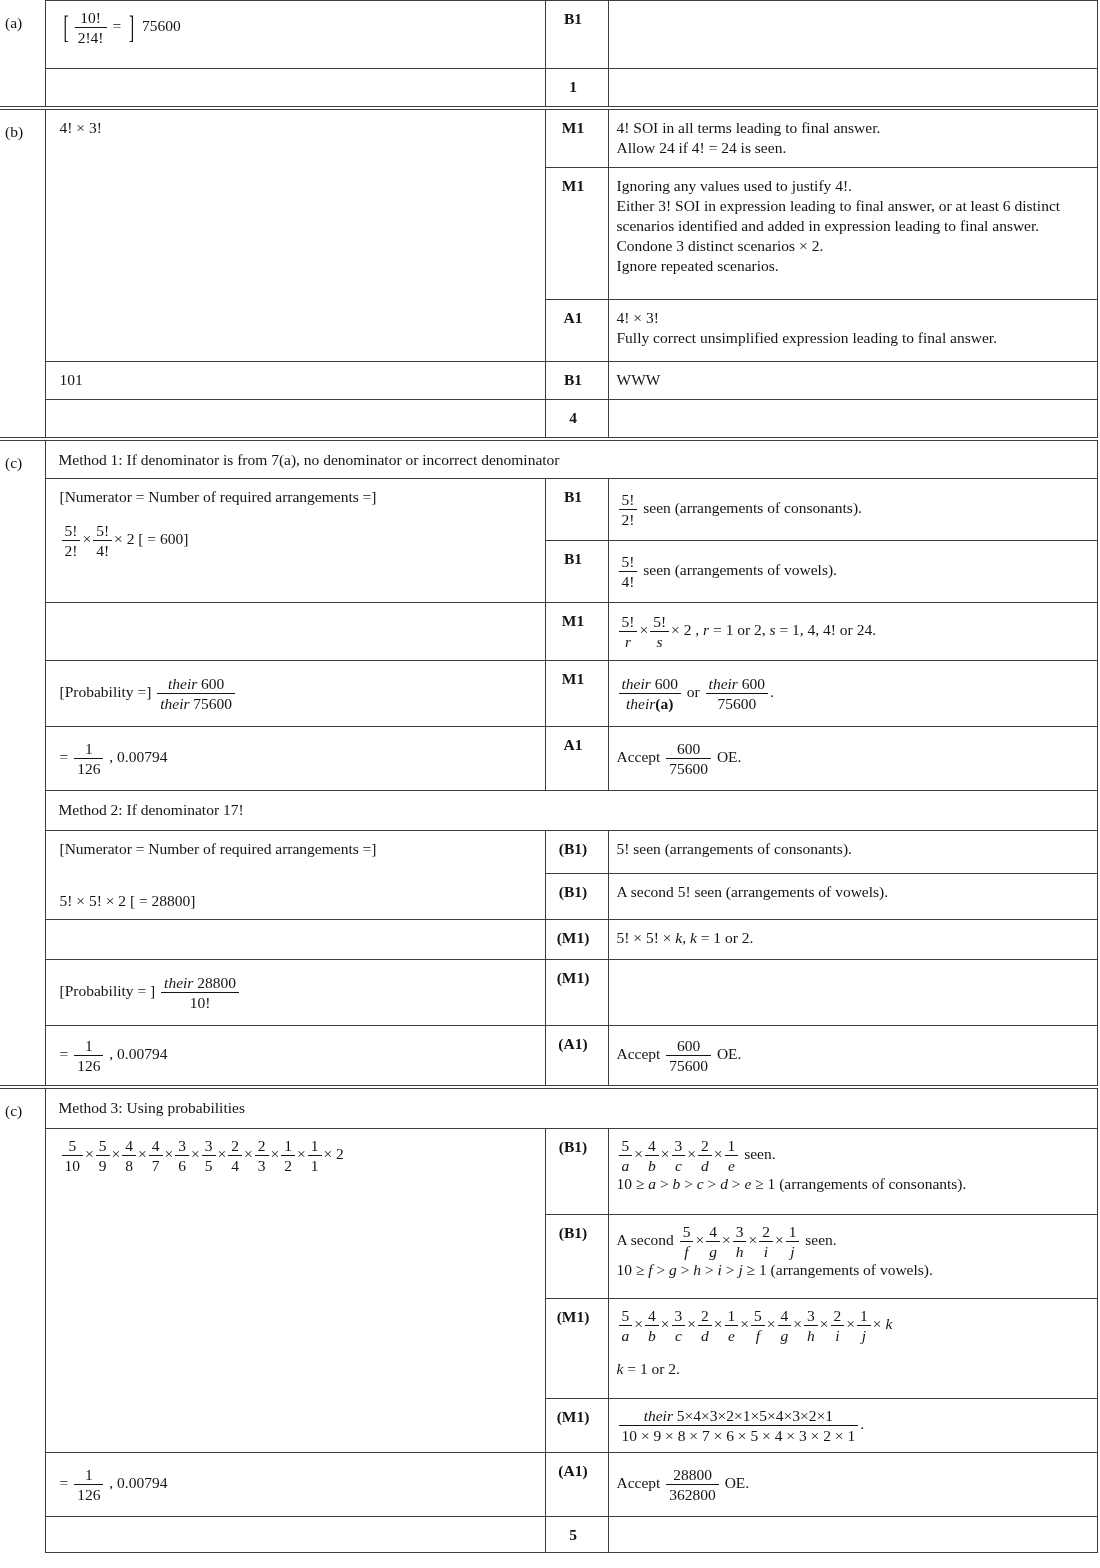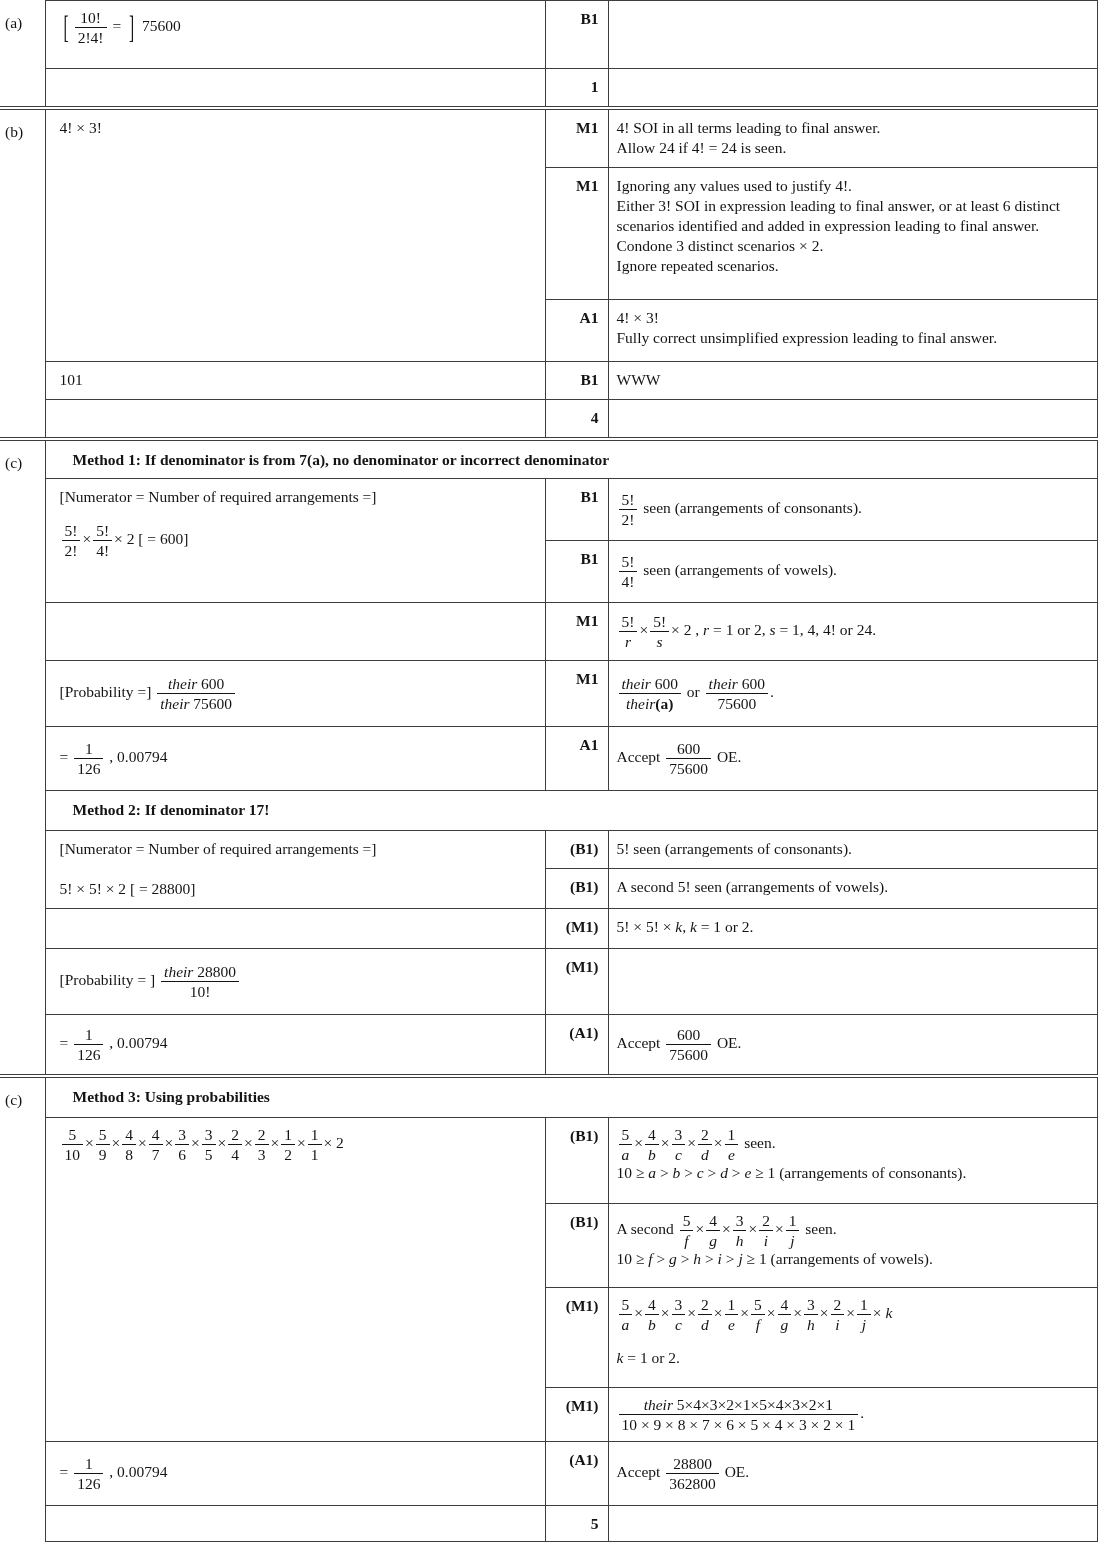--- a/index.html
+++ b/index.html
@@ -5,28 +5,28 @@
   html,body{margin:0;padding:0;background:#ffffff;}
   body{font-family:"Liberation Serif","DejaVu Serif",serif;color:#141414;}
   .sheet{width:1100px;background:#fff;}
   table.ms{border-collapse:collapse;table-layout:fixed;width:1097px;}
   table.ms + table.ms{margin-top:2px;}
   td{border:1px solid #3d3d3d;vertical-align:top;font-size:15.5px;line-height:20px;
      padding:8px 10px;overflow:hidden;word-wrap:break-word;}
   td.label{border-left:none;padding:12px 2px 0 5px;}
   td.label.ntop{border-top:none;}
   td.label.nbot{border-bottom:none;}
-  td.mark{font-weight:bold;text-align:right;padding:8px 9px 0 2px;white-space:nowrap;}
-  td.header{font-weight:bold;padding-top:9px;padding-left:27px;}
+  td.mark{font-weight:bold;text-align:center;padding:8px 9px 0 2px;white-space:nowrap;}
+  td.header{font-weight:normal;padding-top:9px;padding-left:13px;}
   td.answer{padding-left:14px;}
   td.guidance{padding-left:8px;padding-right:12px;}
   td.vmid{vertical-align:middle;}
   .mline{display:block;}
   .gap-top{margin-top:15px;}
-  .gap-top-lg{margin-top:20px;}
+  .gap-top-lg{margin-top:32px;}
   .frac{display:inline-block;vertical-align:middle;text-align:center;margin:0 2px;line-height:17px;}
   .frac .num{display:block;border-bottom:1px solid #141414;padding:0 3px 1px;}
   .frac .den{display:block;padding:1px 3px 0;}
   .bigbr{display:inline-block;transform:scaleY(2.05);vertical-align:middle;margin:0 4px;font-weight:400;}
   tr.h36{height:36px}tr.h38{height:38px}tr.h40{height:40px}tr.h46{height:46px}
   tr.h58{height:58px}tr.h60{height:60px}tr.h62{height:62px}tr.h64{height:64px}
   tr.h66{height:66px}tr.h68{height:68px}tr.h84{height:84px}tr.h86{height:86px}
   tr.h100{height:100px}tr.h132{height:132px}
 </style>
 </head>

